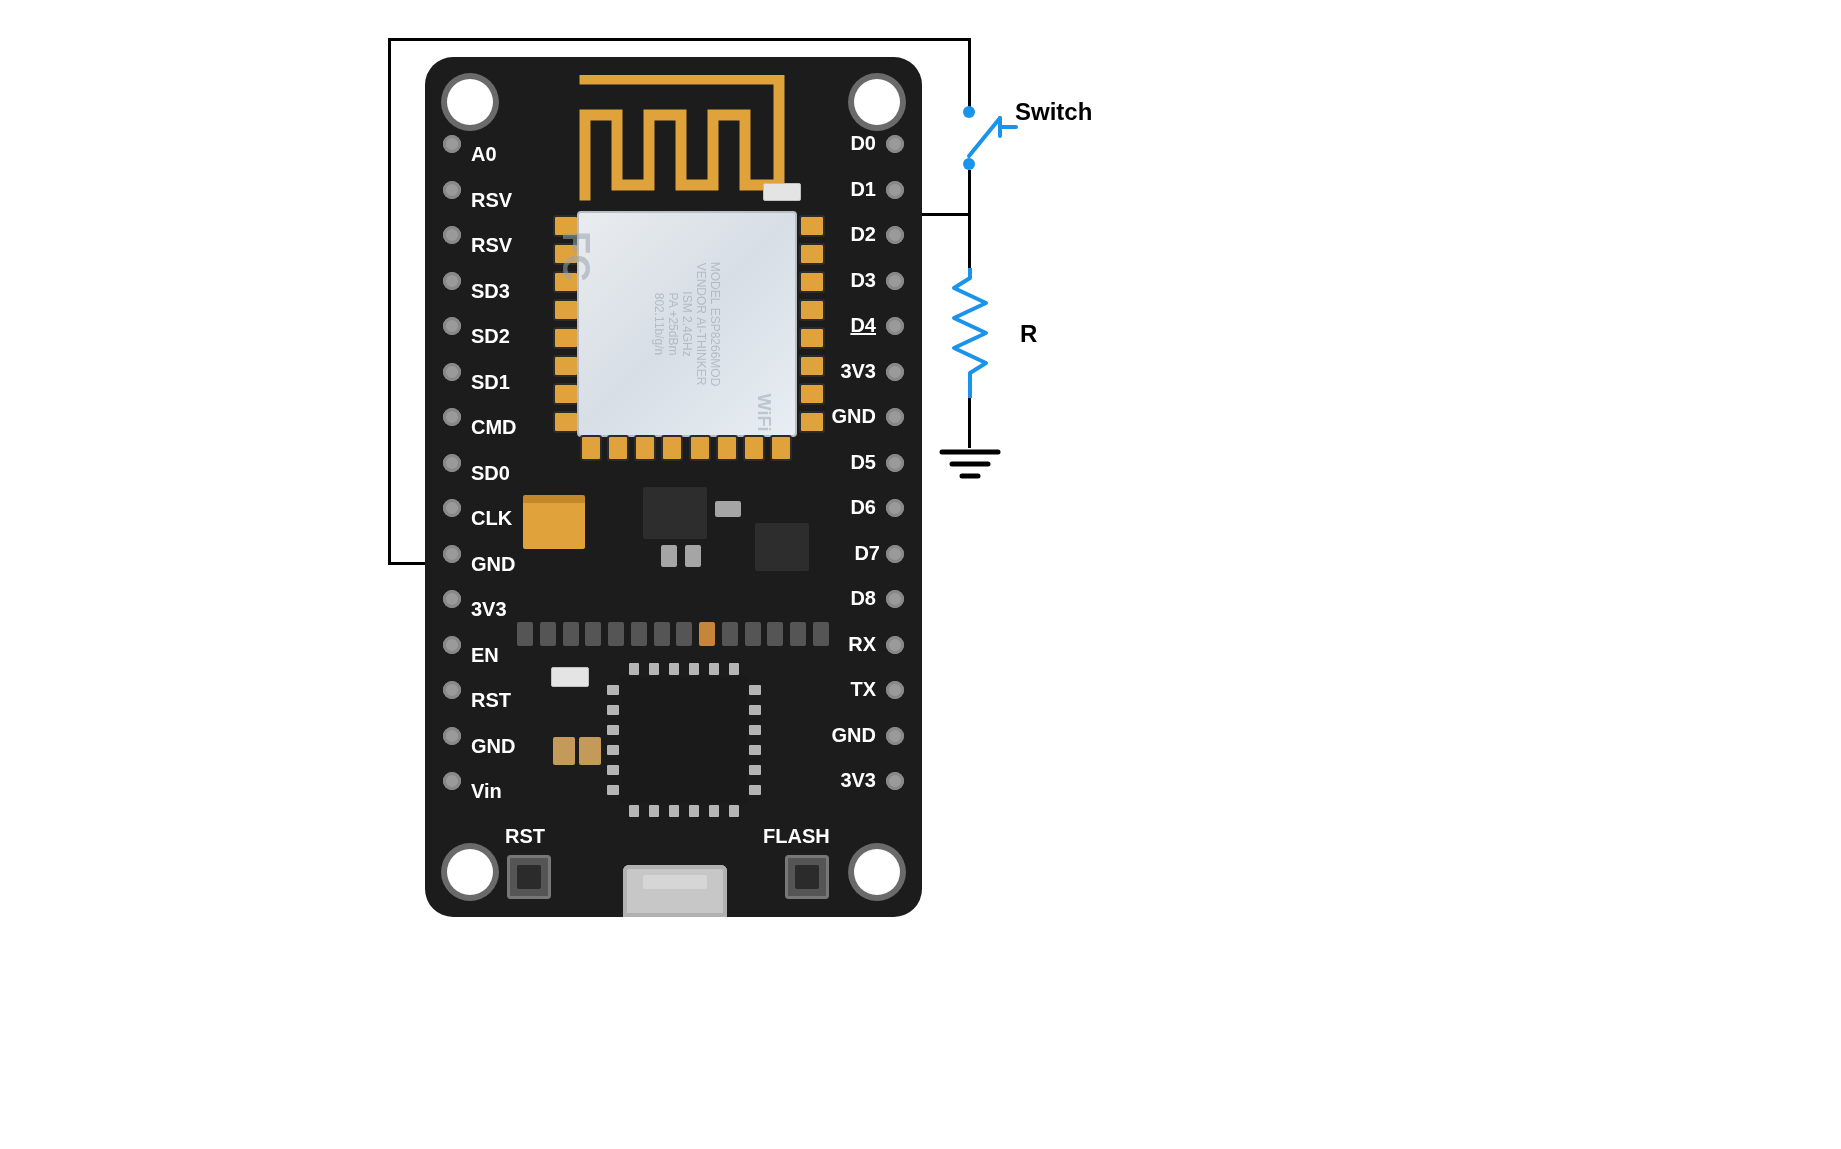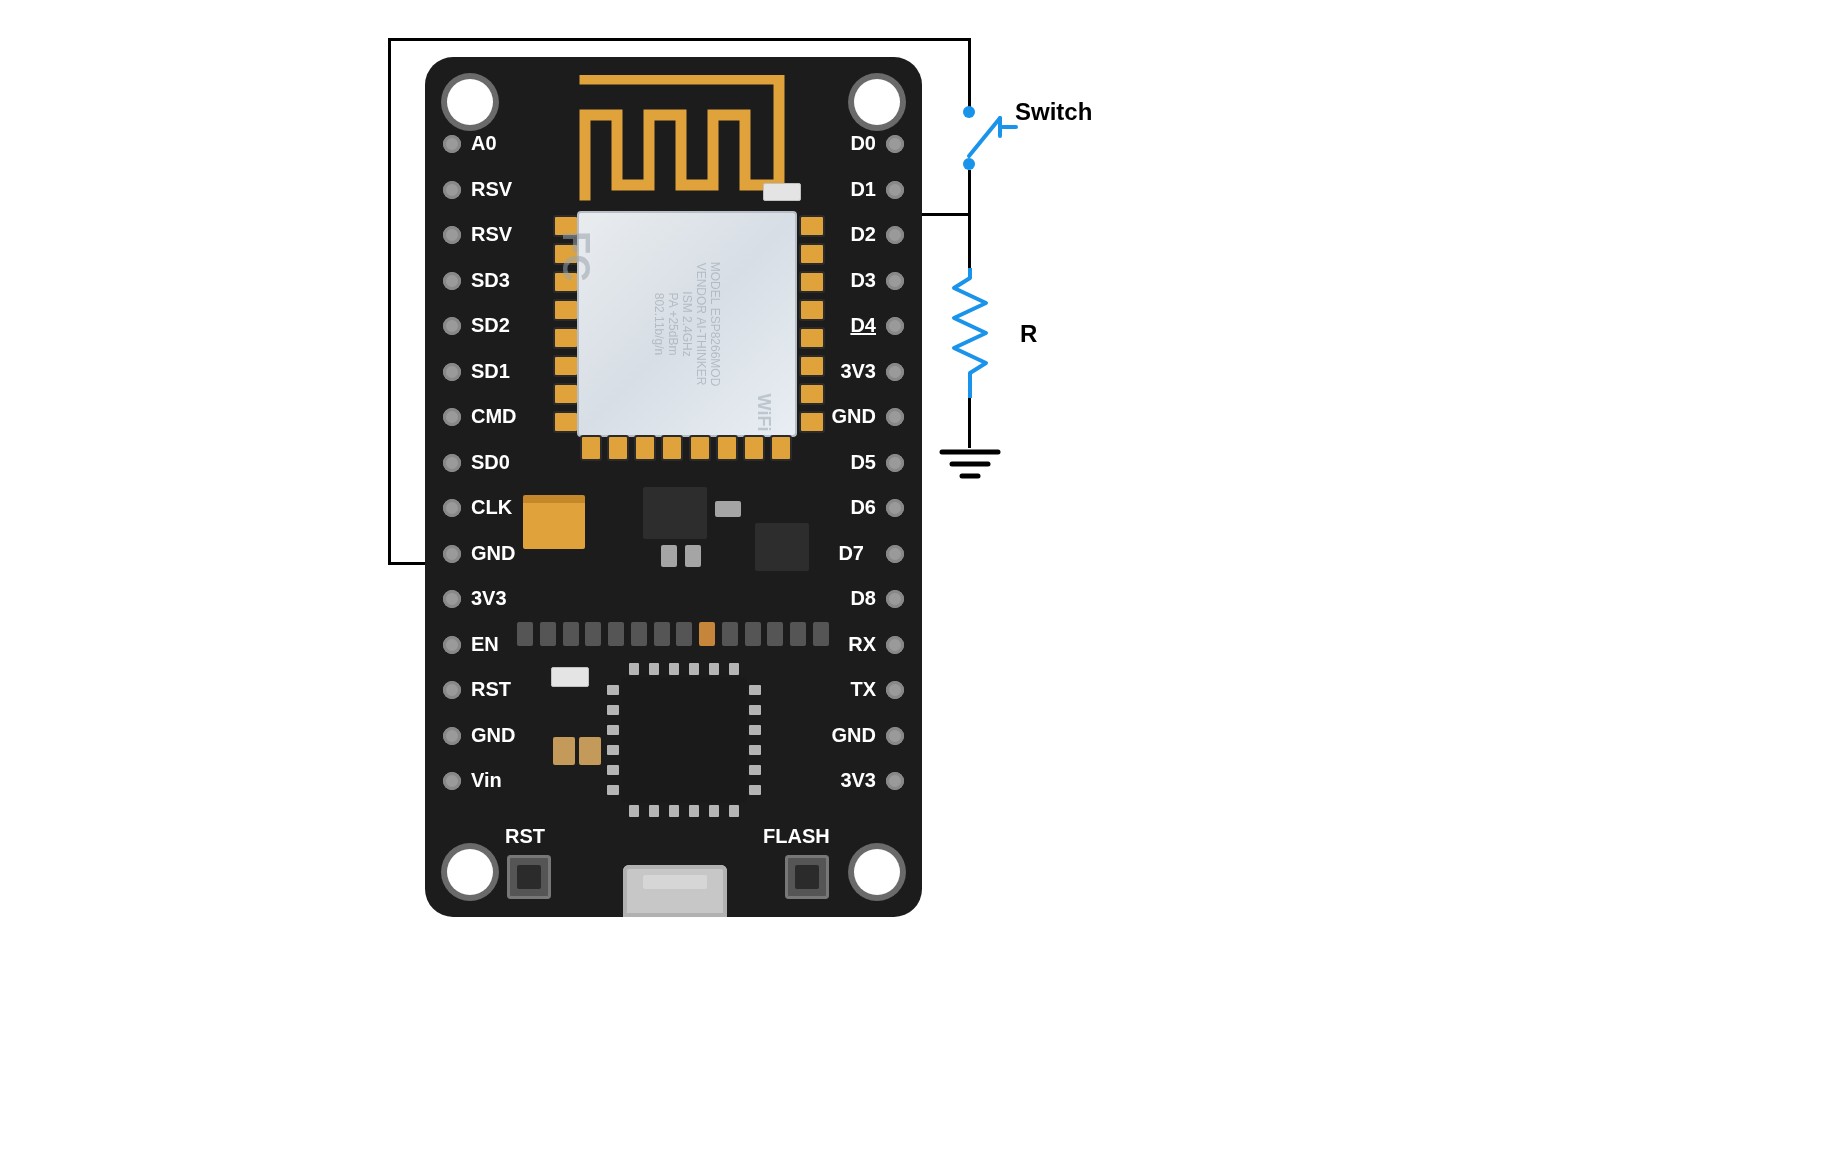--- a/index.html
+++ b/index.html
@@ -42,21 +42,21 @@
     background: #9a9a9a;
     box-shadow: inset 0 0 0 3px #888888;
   }
   .pin-label {
     position: absolute;
     color: #ffffff;
     font-size: 20px;
     font-weight: bold;
     white-space: nowrap;
   }
-  .pin-label.left { text-align: center; }
+  .pin-label.left { text-align: center; margin-top: 11px; }
   .pin-label.right { text-align: right; }
   
   .antenna-area {
     position: absolute;
     left: 148px;
     top: 18px;
     width: 224px;
     height: 128px;
   }
   .module-shield {
@@ -422,21 +422,21 @@
         <div class="pin-label right" style="right: 46px; top: 257px; text-decoration: underline;">D4</div>
         <div class="pin" style="right: 18px; top: 305.5px;"></div>
         <div class="pin-label right" style="right: 46px; top: 302.5px;">3V3</div>
         <div class="pin" style="right: 18px; top: 351px;"></div>
         <div class="pin-label right" style="right: 46px; top: 348px;">GND</div>
         <div class="pin" style="right: 18px; top: 396.5px;"></div>
         <div class="pin-label right" style="right: 46px; top: 393.5px;">D5</div>
         <div class="pin" style="right: 18px; top: 442px;"></div>
         <div class="pin-label right" style="right: 46px; top: 439px;">D6</div>
         <div class="pin" style="right: 18px; top: 487.5px;"></div>
-        <div class="pin-label right" style="right: 58px; top: 484.5px;">D7</div>
+        <div class="pin-label right" style="right: 42px; top: 484.5px;">D7</div>
         <div class="pin" style="right: 18px; top: 533px;"></div>
         <div class="pin-label right" style="right: 46px; top: 530px;">D8</div>
         <div class="pin" style="right: 18px; top: 578.5px;"></div>
         <div class="pin-label right" style="right: 46px; top: 575.5px;">RX</div>
         <div class="pin" style="right: 18px; top: 624px;"></div>
         <div class="pin-label right" style="right: 46px; top: 621px;">TX</div>
         <div class="pin" style="right: 18px; top: 669.5px;"></div>
         <div class="pin-label right" style="right: 46px; top: 666.5px;">GND</div>
         <div class="pin" style="right: 18px; top: 715px;"></div>
         <div class="pin-label right" style="right: 46px; top: 712px;">3V3</div>

